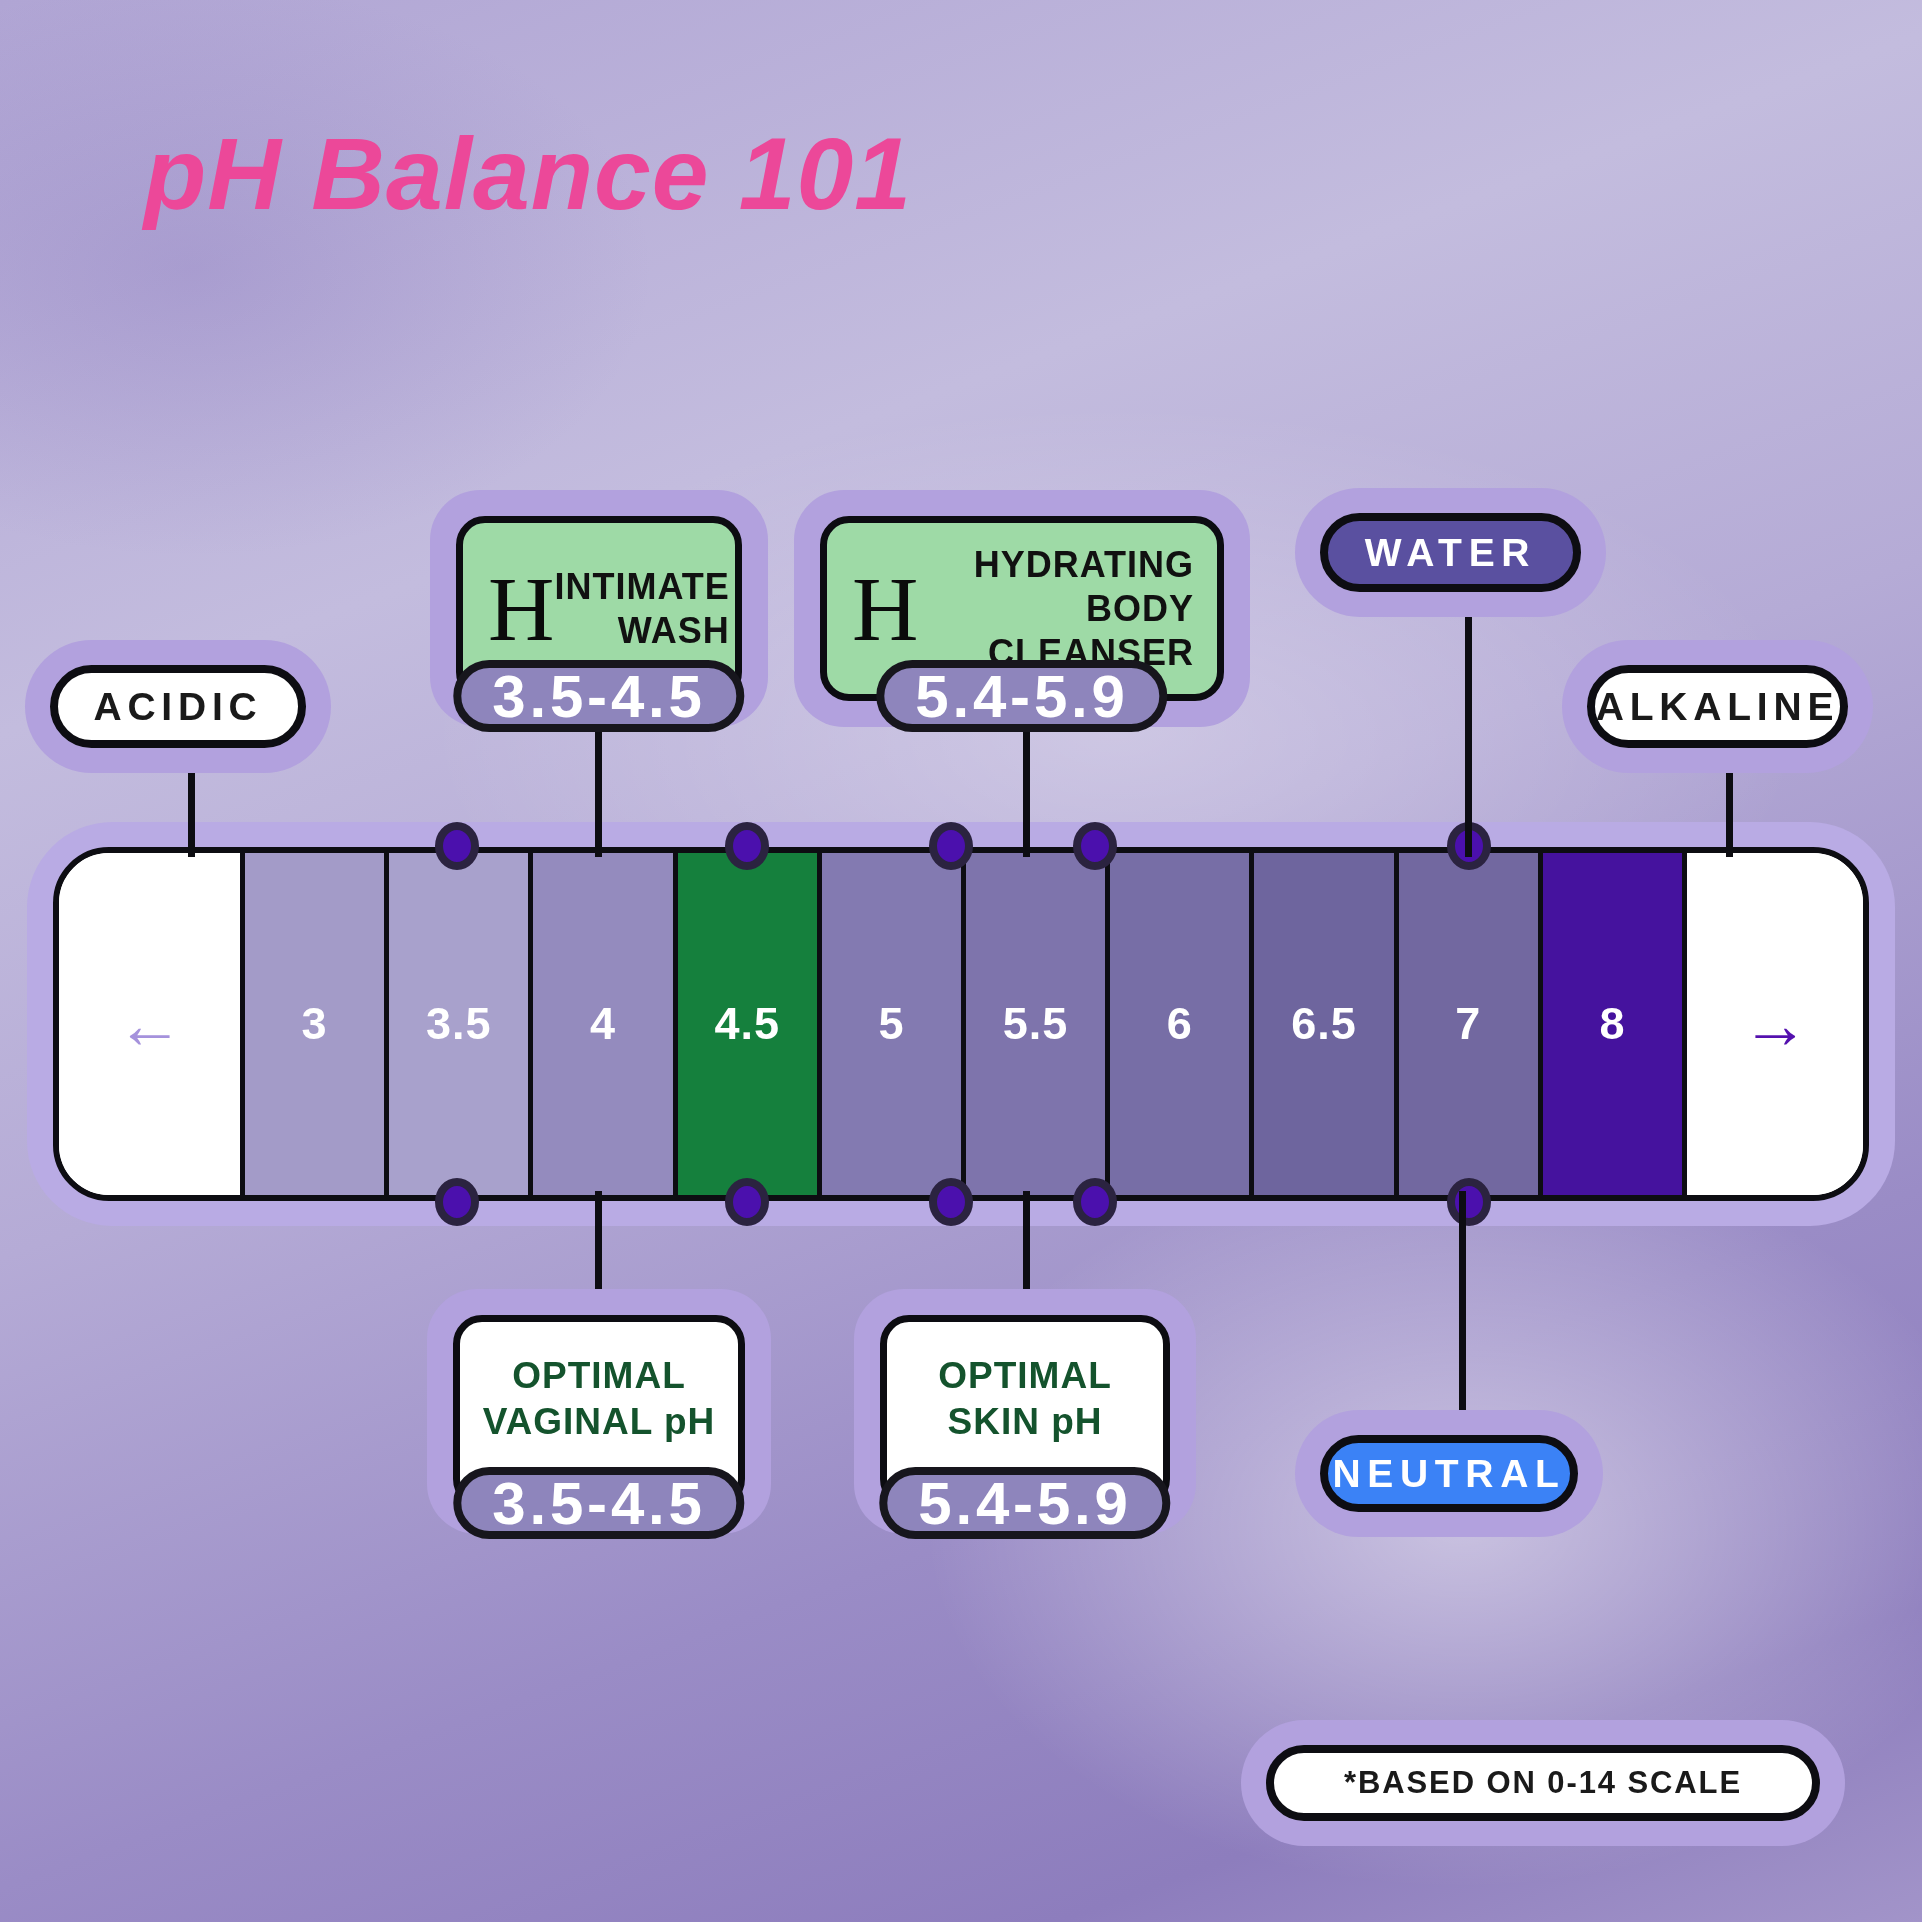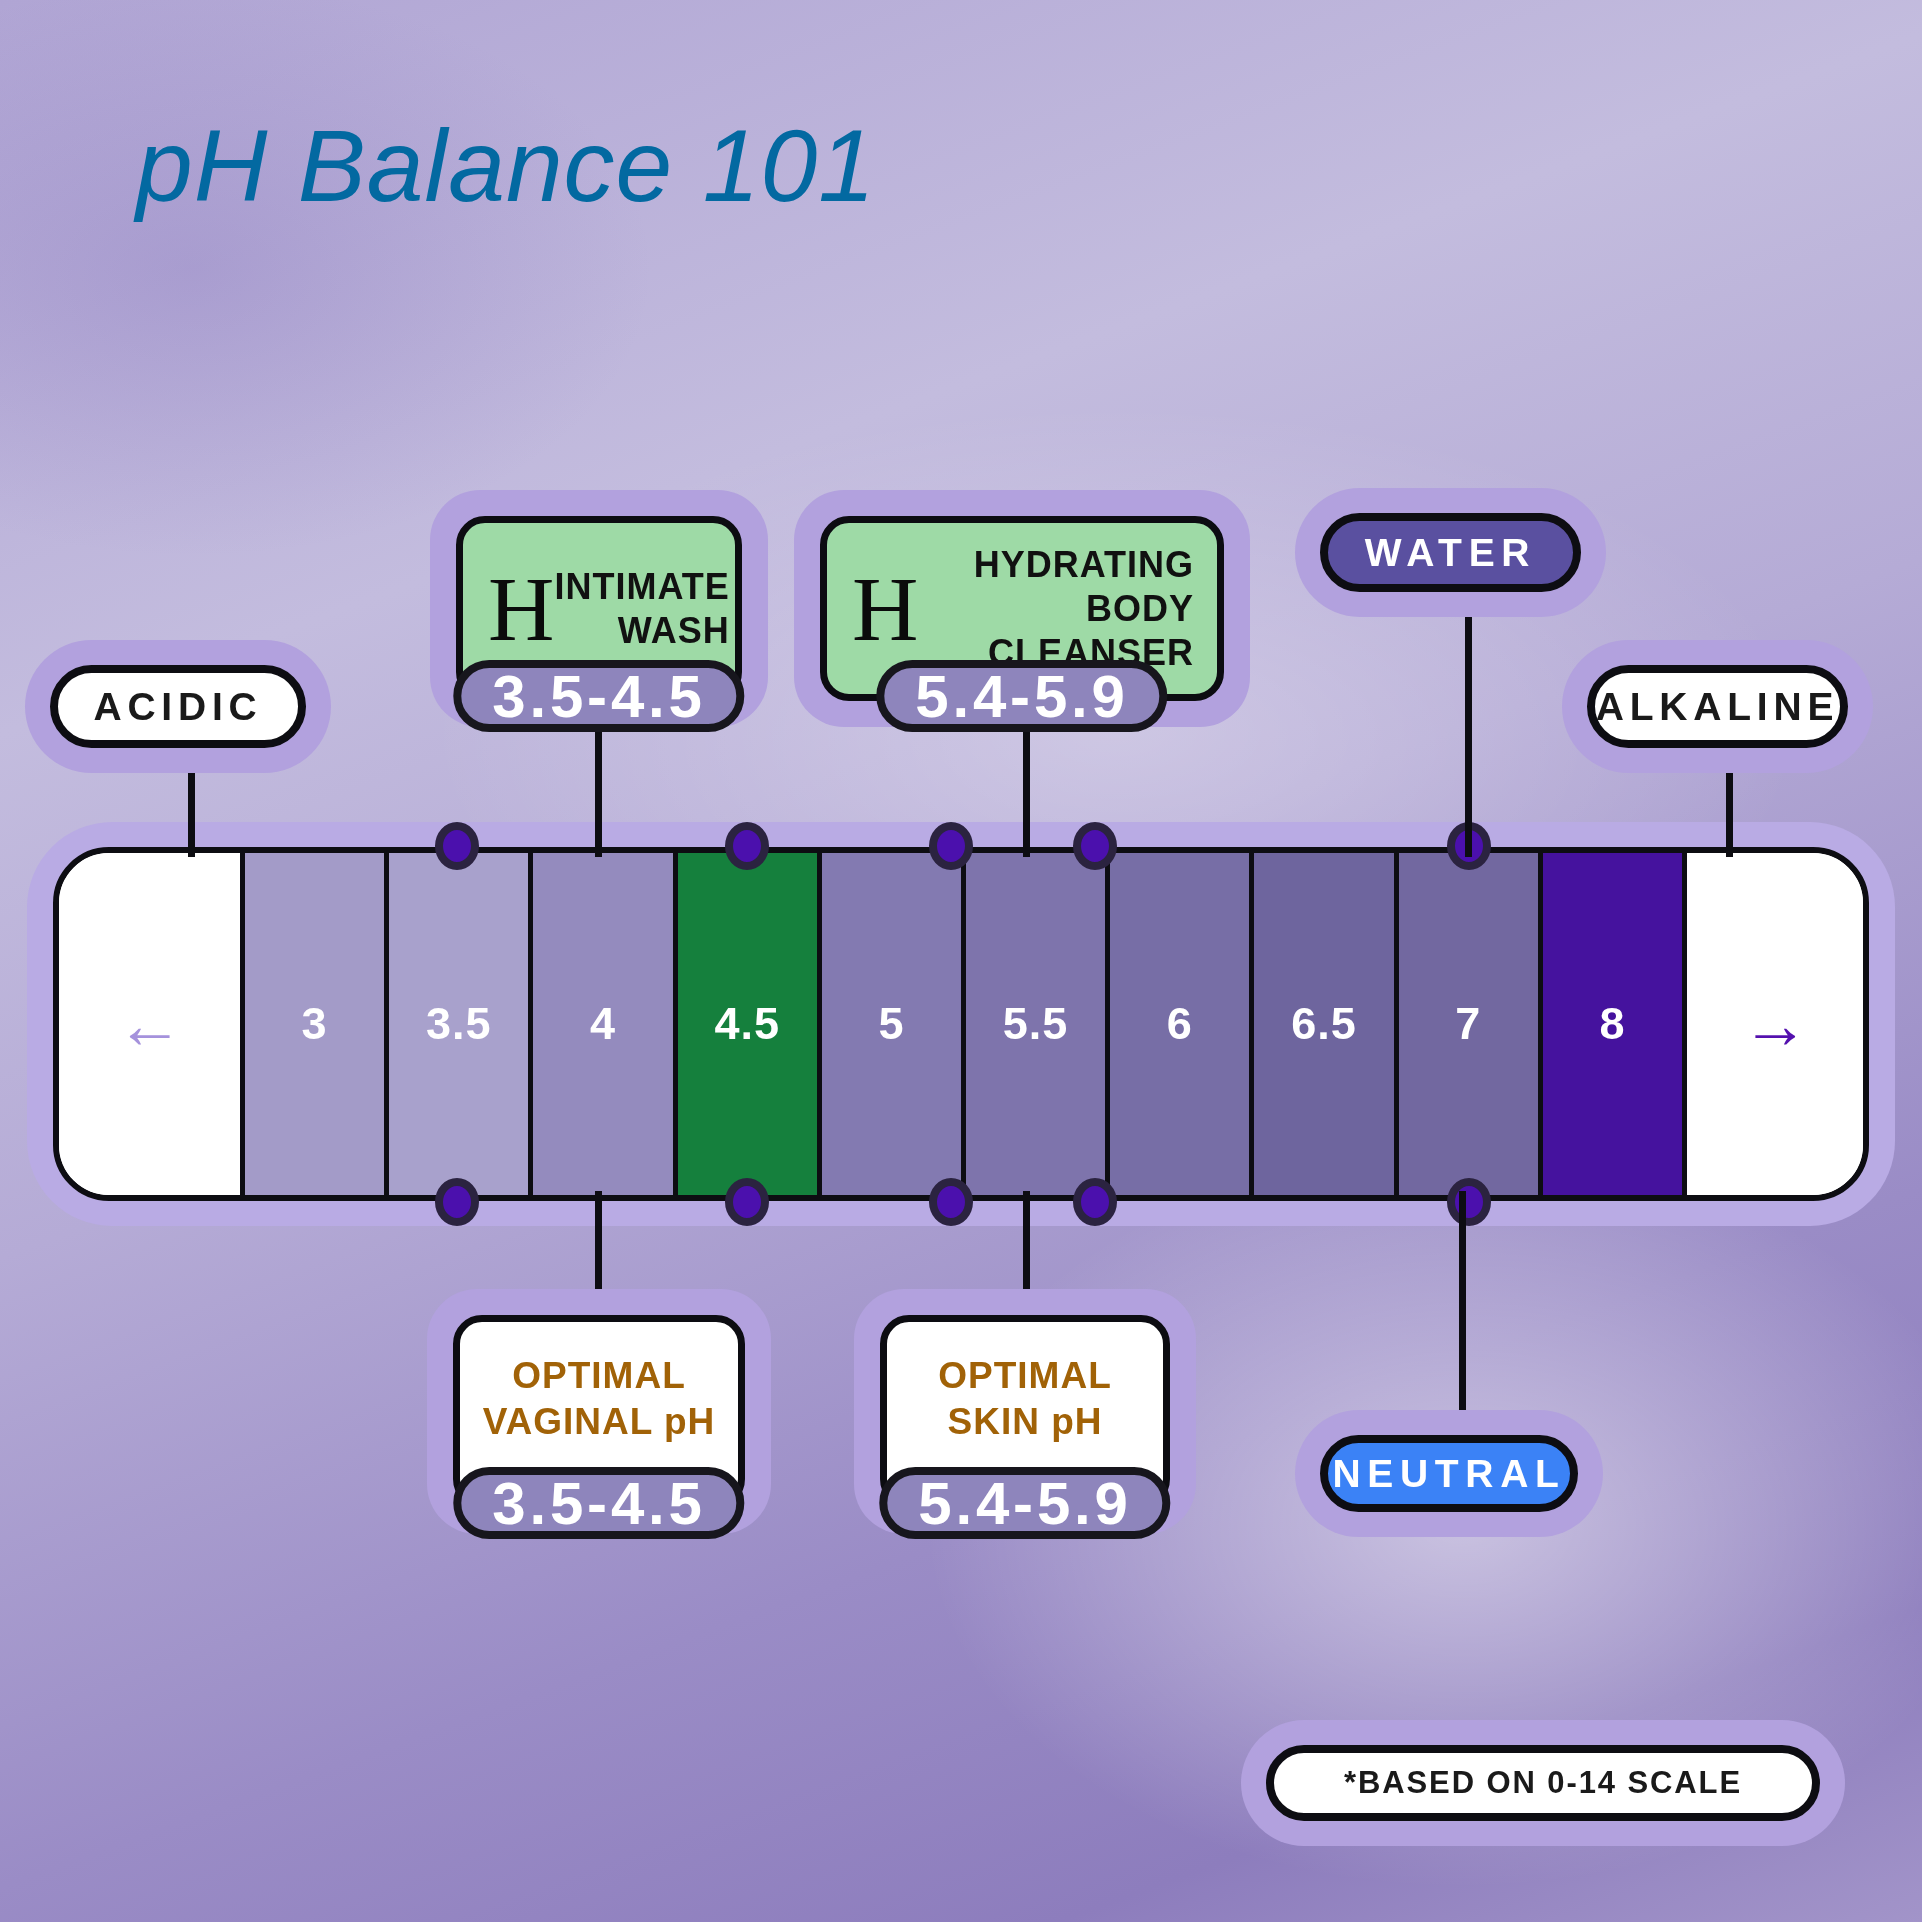--- a/index.html
+++ b/index.html
@@ -6,23 +6,23 @@
   body{
     width:1922px;height:1922px;position:relative;overflow:hidden;
     font-family:"Liberation Sans",sans-serif;
     background:
       radial-gradient(865px 596px at 76% 79%, rgba(255,255,255,0.50), rgba(255,255,255,0) 62%),
       radial-gradient(1057px 500px at 58% 38%, rgba(255,255,255,0.30), rgba(255,255,255,0) 65%),
       radial-gradient(769px 480px at 10% 14%, rgba(120,100,180,0.25), rgba(120,100,180,0) 60%),
       linear-gradient(160deg, #b0a5d4 0%, #c3bcde 28%, #b5abd6 48%, #9a8cc6 72%, #8d7dbd 88%, #a294c9 100%);
   }
   .title{
-    position:absolute;left:136px;top:108px;margin:0;
-    font-size:102px;font-weight:400;font-style:italic;letter-spacing:1px;
-    color:#0369a1;font-family:"Liberation Sans",sans-serif;
+    position:absolute;left:136px;top:108px;margin:8px;
+    font-size:102px;font-weight:700;font-style:italic;letter-spacing:1px;
+    color:#ec4899;font-family:"Liberation Sans",sans-serif;
   }
   
   .connector{position:absolute;width:6.7px;background:#0d0d12;z-index:3;}
   
   .halo{position:absolute;background:#b2a1de;z-index:4;}
   .halo.round{border-radius:69px;padding:25px;}
   .halo.boxy{border-radius:50px;padding:26px;}
   
   .pill{
     border:8.6px solid #0d0d12;border-radius:58px;background:#ffffff;
@@ -33,21 +33,21 @@
   .pill.dark2{background:#3b82f6;color:#ffffff;letter-spacing:6.7px;}
   
   .box{
     position:relative;border:7.7px solid #0c0c11;border-radius:29px;
     display:flex;align-items:center;justify-content:space-between;
   }
   .box.green{background:#9edaa6;}
   .box.white{background:#ffffff;align-items:center;justify-content:center;}
   .logo-h{font-family:"Liberation Serif",serif;font-weight:400;color:#0b0b0b;font-size:92px;line-height:1;margin-left:25px;}
   .prod-name{color:#111;font-size:36px;font-weight:700;letter-spacing:1px;text-align:right;line-height:44px;margin-right:23px;}
-  .opt-name{color:#a16207;font-size:37px;font-weight:700;letter-spacing:1px;text-align:center;line-height:46px;margin-bottom:25px;}
+  .opt-name{color:#14532d;font-size:37px;font-weight:700;letter-spacing:1px;text-align:center;line-height:46px;margin-bottom:25px;}
   .range-badge{
     position:absolute;left:50%;bottom:-38px;transform:translateX(-50%);
     height:56px;padding:0 31px;border:8.6px solid #17161d;border-radius:42px;
     background:#8e85bc;color:#fff;display:flex;align-items:center;justify-content:center;
     font-size:60px;font-weight:700;letter-spacing:3.8px;white-space:nowrap;
   }
   
   .bar-wrap{position:absolute;left:53px;top:847px;width:1816px;height:354px;z-index:2;}
   .bar-halo{position:absolute;left:-26px;top:-25px;right:-26px;bottom:-25px;background:#b9abe4;border-radius:85px;}
   .bar{

